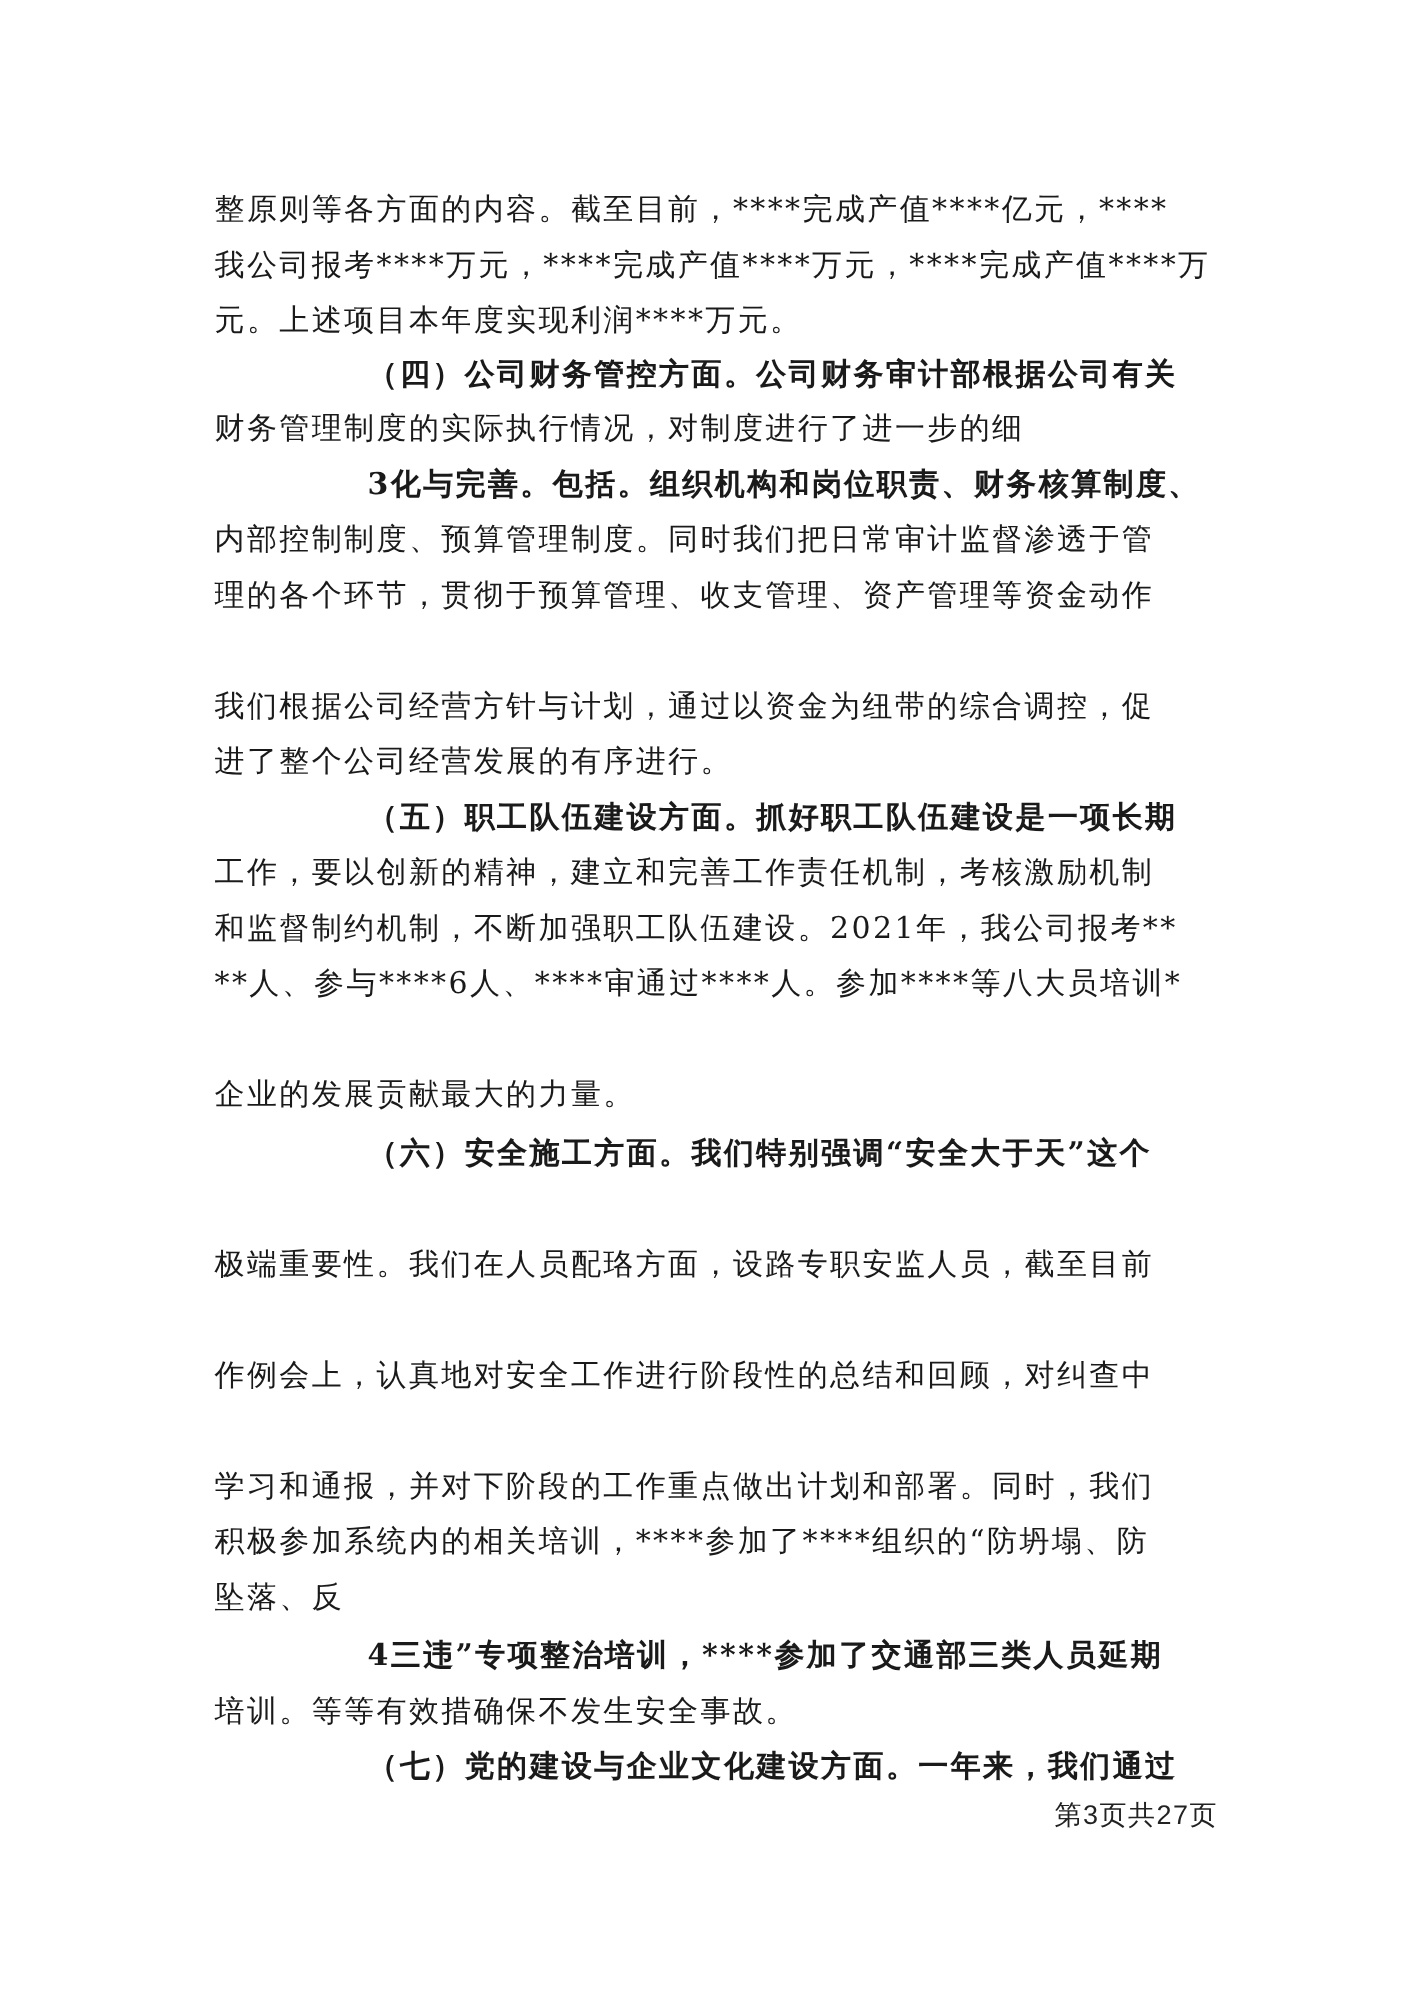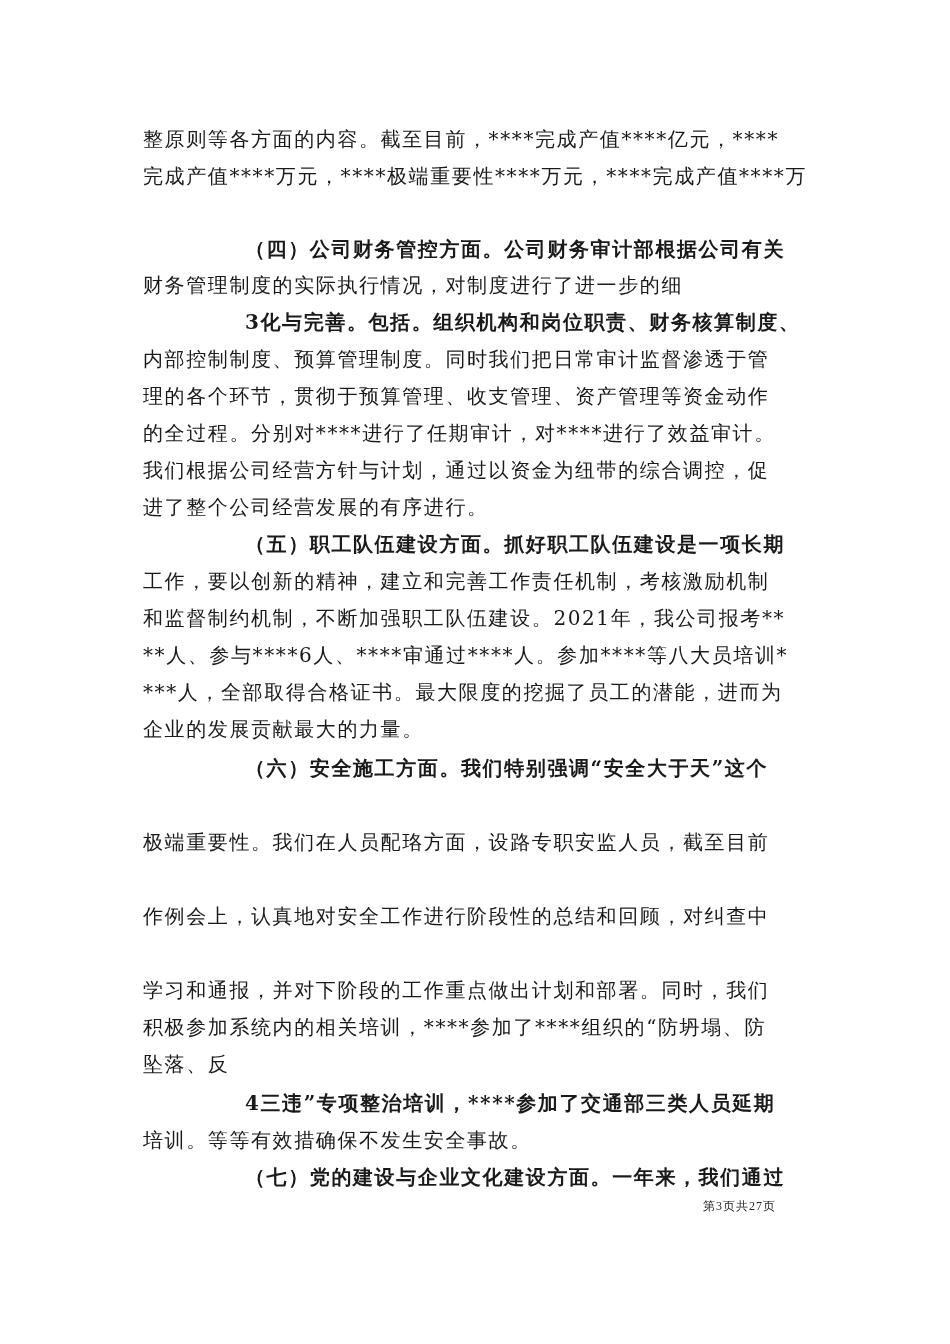--- a/index.html
+++ b/index.html
@@ -2,42 +2,41 @@
 <html><head>
 <meta charset="utf-8">
 <style>
   html, body { margin: 0; padding: 0; background: #ffffff; }
   body { width: 950px; height: 1344px; position: relative; overflow: hidden;
          font-family: "DejaVu Serif", "Liberation Serif", serif; color: #1a1a1a; }
   .page { position: absolute; left: 0; top: 0; width: 950px; height: 1344px; }
   .line { position: absolute; left: 143px; width: 680px; font-size: 20px; line-height: 26px;
           white-space: nowrap; letter-spacing: 1.6px; }
   .indent { left: 245px; font-weight: bold; }
-  .footer { position: absolute; left: 703px; top: 1198px; font-size: 12px; color: #222;
-            font-family: Liberation Serif, serif; letter-spacing: 1px; }
+  .footer { position: absolute; left: 703px; top: 1198px; font-size: 18px; color: #222;
+            font-family: Liberation Sans, sans-serif; letter-spacing: 1px; }
 </style>
 </head>
 <body>
 
 <div class="page">
   <div class="line" style="top:126px">整原则等各方面的内容。截至目前，****完成产值****亿元，****</div>
-  <div class="line" style="top:163px">完成产值****万元，****极端重要性****万元，****完成产值****万</div>
+  <div class="line" style="top:163px">我公司报考****万元，****完成产值****万元，****完成产值****万</div>
+  <div class="line" style="top:200px">元。上述项目本年度实现利润****万元。</div>
   <div class="line indent" style="top:236px">（四）公司财务管控方面。公司财务审计部根据公司有关</div>
   <div class="line" style="top:272px">财务管理制度的实际执行情况，对制度进行了进一步的细</div>
   <div class="line indent" style="top:309px">3化与完善。包括。组织机构和岗位职责、财务核算制度、</div>
   <div class="line" style="top:346px">内部控制制度、预算管理制度。同时我们把日常审计监督渗透于管</div>
   <div class="line" style="top:383px">理的各个环节，贯彻于预算管理、收支管理、资产管理等资金动作</div>
-  <div class="line" style="top:420px">的全过程。分别对****进行了任期审计，对****进行了效益审计。</div>
   <div class="line" style="top:457px">我们根据公司经营方针与计划，通过以资金为纽带的综合调控，促</div>
   <div class="line" style="top:494px">进了整个公司经营发展的有序进行。</div>
   <div class="line indent" style="top:531px">（五）职工队伍建设方面。抓好职工队伍建设是一项长期</div>
   <div class="line" style="top:568px">工作，要以创新的精神，建立和完善工作责任机制，考核激励机制</div>
   <div class="line" style="top:605px">和监督制约机制，不断加强职工队伍建设。2021年，我公司报考**</div>
   <div class="line" style="top:642px">**人、参与****6人、****审通过****人。参加****等八大员培训*</div>
-  <div class="line" style="top:679px">***人，全部取得合格证书。最大限度的挖掘了员工的潜能，进而为</div>
   <div class="line" style="top:716px">企业的发展贡献最大的力量。</div>
   <div class="line indent" style="top:755px">（六）安全施工方面。我们特别强调“安全大于天”这个</div>
   <div class="line" style="top:829px">极端重要性。我们在人员配珞方面，设路专职安监人员，截至目前</div>
   <div class="line" style="top:903px">作例会上，认真地对安全工作进行阶段性的总结和回顾，对纠查中</div>
   <div class="line" style="top:977px">学习和通报，并对下阶段的工作重点做出计划和部署。同时，我们</div>
   <div class="line" style="top:1014px">积极参加系统内的相关培训，****参加了****组织的“防坍塌、防</div>
   <div class="line" style="top:1051px">坠落、反</div>
   <div class="line indent" style="top:1090px">4三违”专项整治培训，****参加了交通部三类人员延期</div>
   <div class="line" style="top:1127px">培训。等等有效措确保不发生安全事故。</div>
   <div class="line indent" style="top:1164px">（七）党的建设与企业文化建设方面。一年来，我们通过</div>

